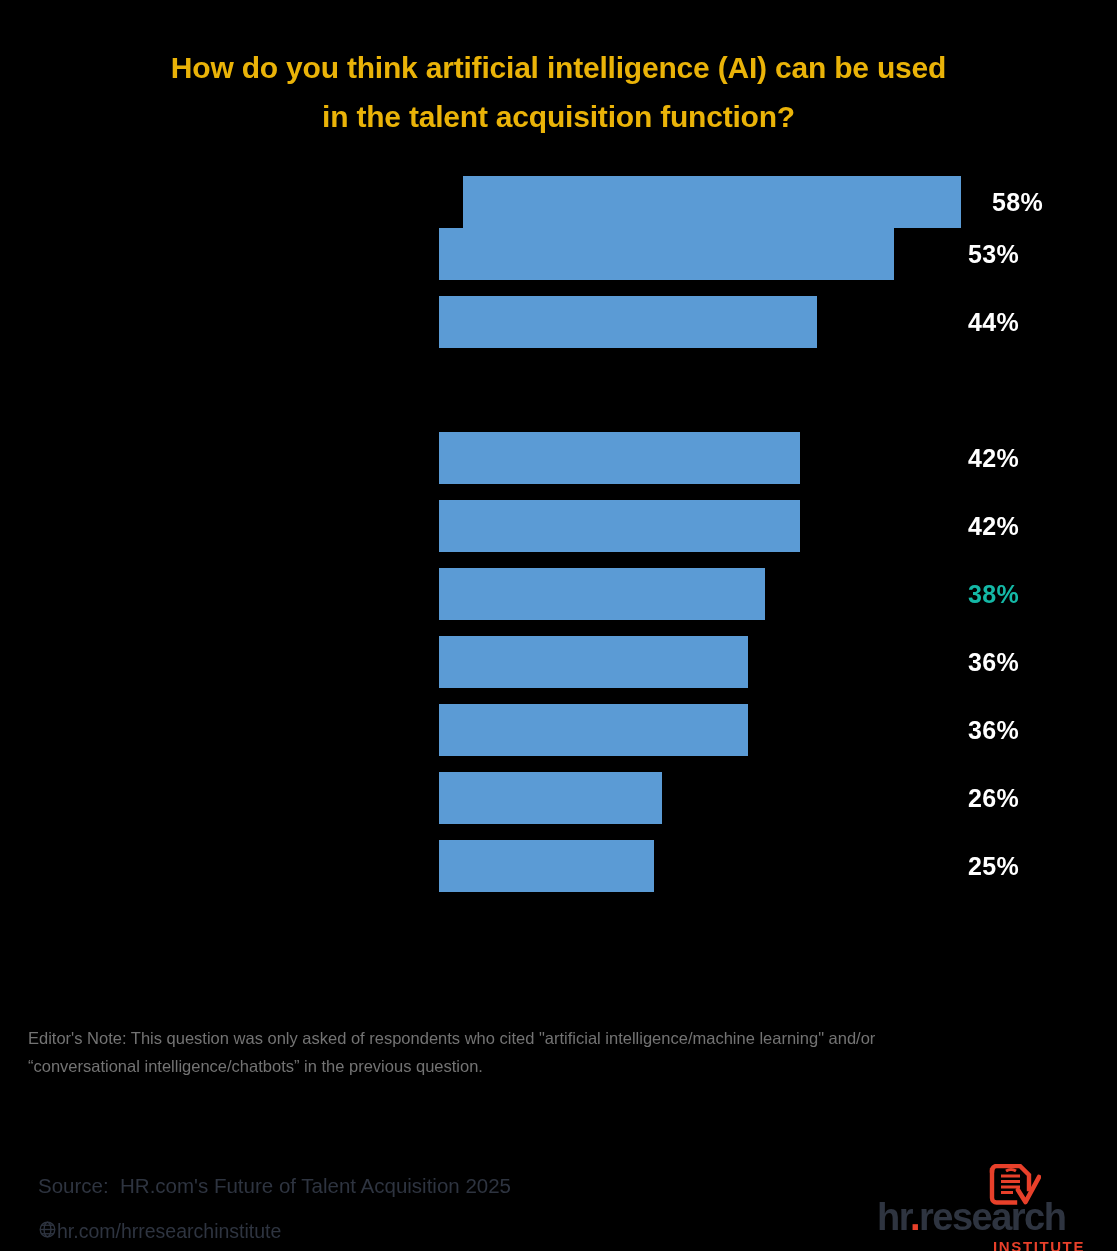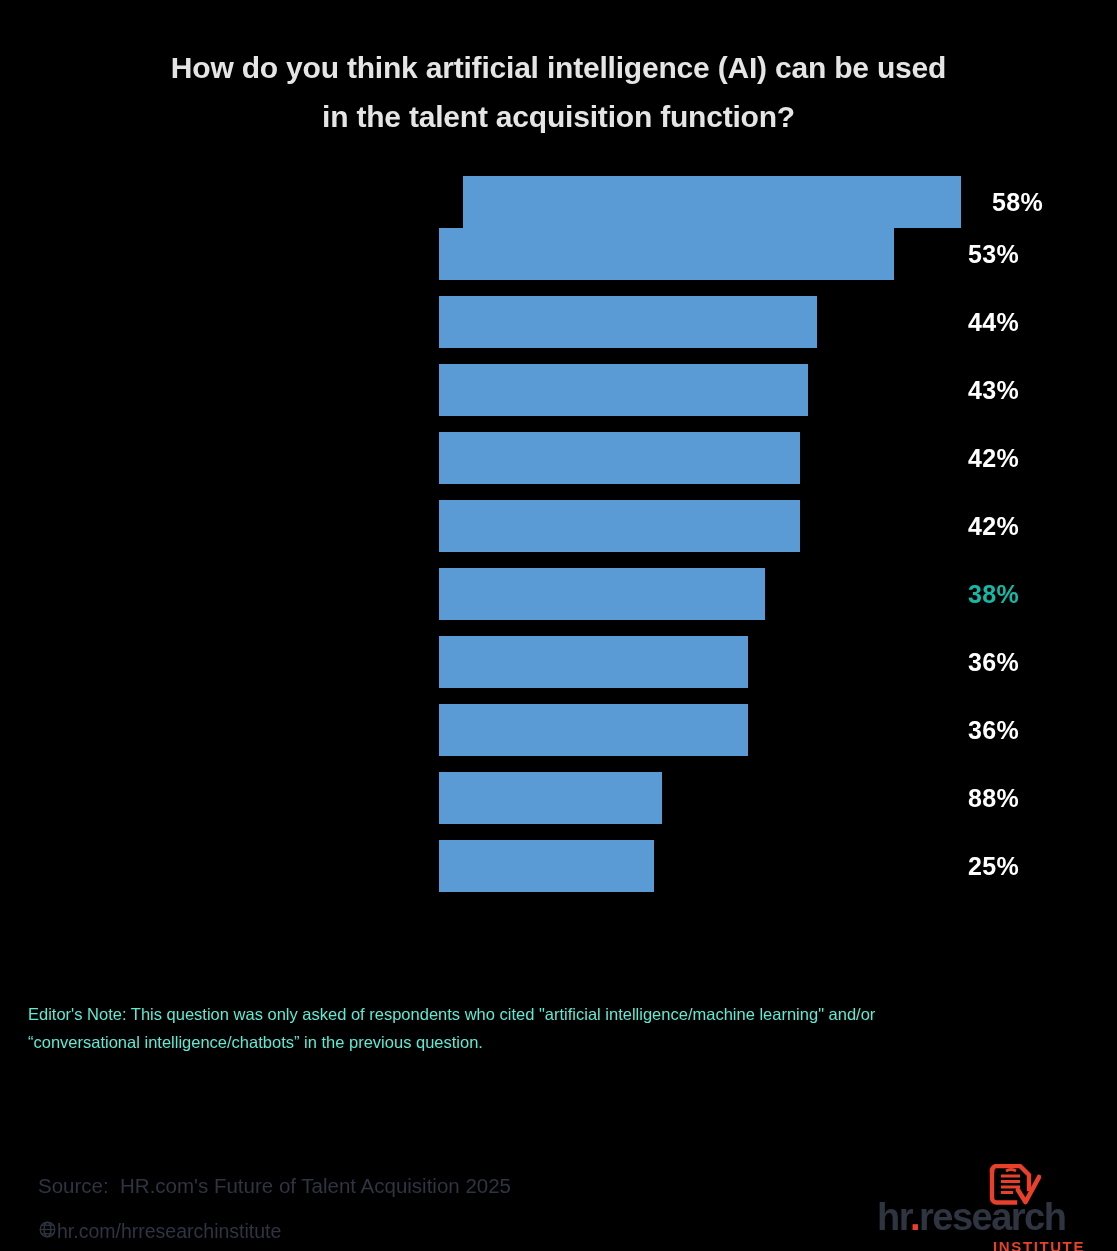--- a/index.html
+++ b/index.html
@@ -91,23 +91,23 @@
     color:#ffffff;
     font-size:25px;
     font-weight:bold;
     letter-spacing:0.3px;
   }
 
   
   #editors-note {
     position:absolute;
     left:28px;
-    top:1000px;
+    top:1024px;
     width:1020px;
-    color:#5eead4;
+    color:#737373;
     font-size:16.5px;
     line-height:1.72;
     font-weight:normal;
   }
 
   
   #footer {
     position:absolute;
     left:0;
     top:1160px;
@@ -182,21 +182,21 @@
     padding-right:2px;
     color:#E8402A;
     font-size:15px;
     font-weight:bold;
     letter-spacing:1.6px;
   }
 </style>
 </head>
 <body style="background: rgb(0, 0, 0);">
 
-<div id="chart-title" style="color: #e5e5e5;">
+<div id="chart-title" style="color: #eab308;">
   <span class="title-line">How do you think artificial intelligence (AI) can be used</span>
   <span class="title-line">in the talent acquisition function?</span>
 </div>
 
 <div id="plot-area">
     <div class="bar-row" style="top: 16px; margin-left: 24px;">
       <div class="bar-category"></div>
       <div class="bar-track">
         <div class="bar-fill" style="width: 497.988px; background: rgb(91, 155, 213);"></div>
       </div>
@@ -209,27 +209,20 @@
       </div>
       <div class="bar-value" style="color: rgb(255, 255, 255);">53%</div>
     </div>
     <div class="bar-row" style="top: 136px;">
       <div class="bar-category"></div>
       <div class="bar-track">
         <div class="bar-fill" style="width: 377.784px; background: rgb(91, 155, 213);"></div>
       </div>
       <div class="bar-value" style="color: rgb(255, 255, 255);">44%</div>
     </div>
-    <div class="bar-row" style="top: 204px;">
-      <div class="bar-category"></div>
-      <div class="bar-track">
-        <div class="bar-fill" style="width: 369.198px; background: rgb(91, 155, 213);"></div>
-      </div>
-      <div class="bar-value" style="color: rgb(255, 255, 255);">43%</div>
-    </div>
     <div class="bar-row" style="top: 272px;">
       <div class="bar-category"></div>
       <div class="bar-track">
         <div class="bar-fill" style="width: 360.612px; background: rgb(91, 155, 213);"></div>
       </div>
       <div class="bar-value" style="color: rgb(255, 255, 255);">42%</div>
     </div>
     <div class="bar-row" style="top: 340px;">
       <div class="bar-category"></div>
       <div class="bar-track">
@@ -256,21 +249,21 @@
       <div class="bar-track">
         <div class="bar-fill" style="width: 309.096px; background: rgb(91, 155, 213);"></div>
       </div>
       <div class="bar-value" style="color: rgb(255, 255, 255);">36%</div>
     </div>
     <div class="bar-row" style="top: 612px;">
       <div class="bar-category"></div>
       <div class="bar-track">
         <div class="bar-fill" style="width: 223.236px; background: rgb(91, 155, 213);"></div>
       </div>
-      <div class="bar-value" style="color: rgb(255, 255, 255);">88%</div>
+      <div class="bar-value" style="color: rgb(255, 255, 255);">26%</div>
     </div>
     <div class="bar-row" style="top: 680px;">
       <div class="bar-category"></div>
       <div class="bar-track">
         <div class="bar-fill" style="width: 214.65px; background: rgb(91, 155, 213);"></div>
       </div>
       <div class="bar-value" style="color: rgb(255, 255, 255); text-align: center;">25%</div>
     </div>
   </div>
 

